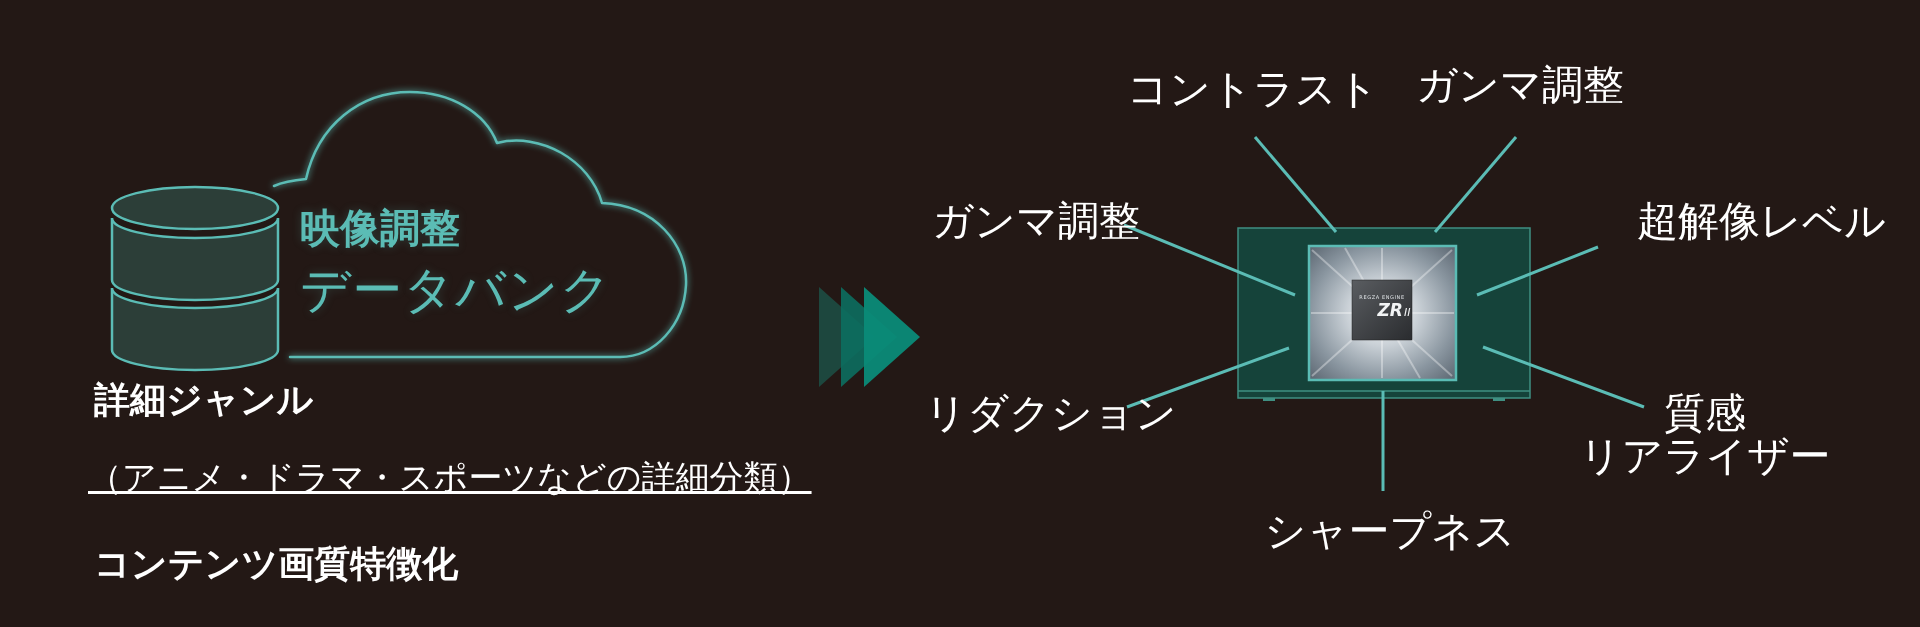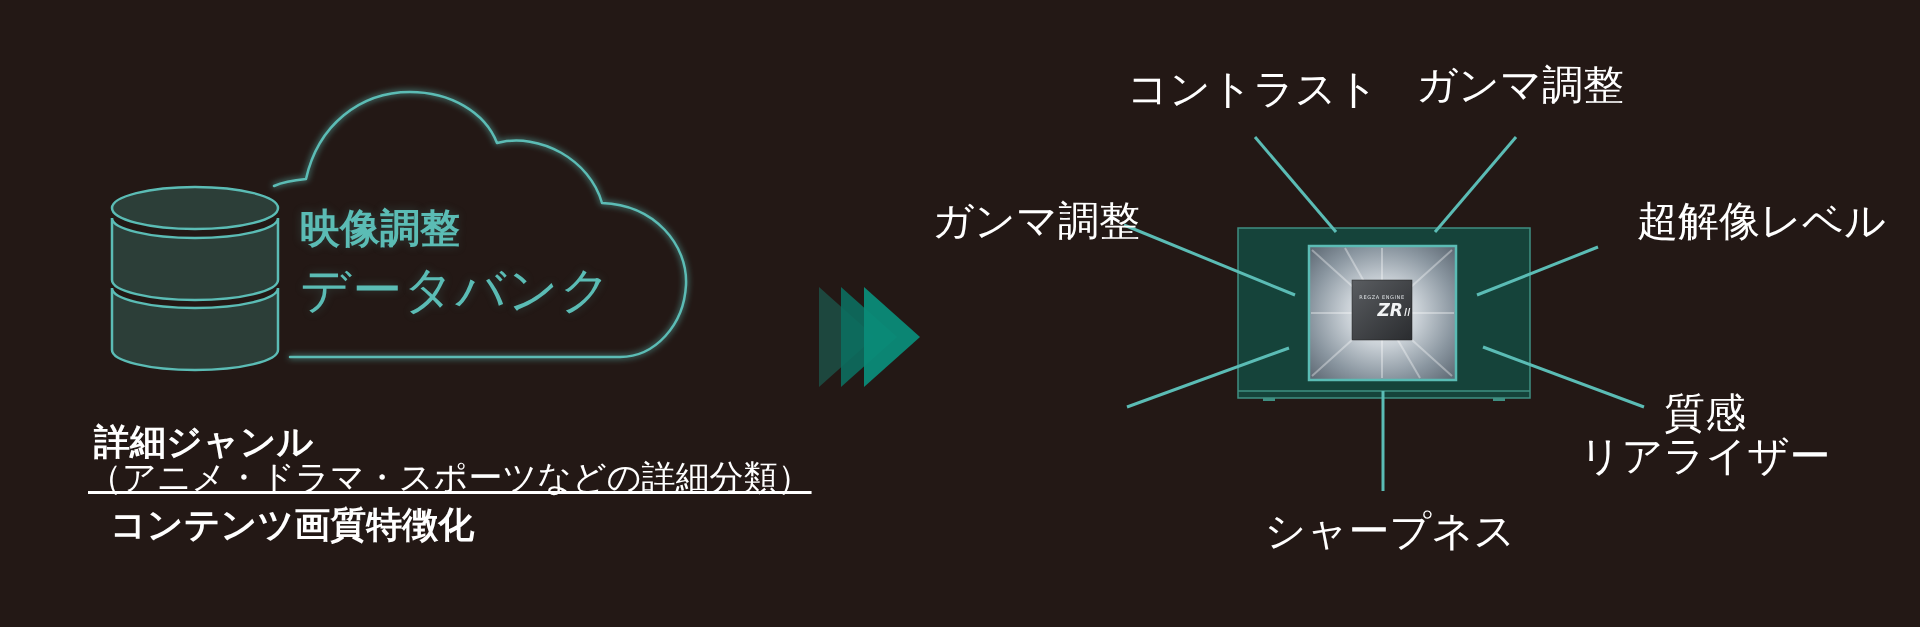--- a/index.html
+++ b/index.html
@@ -112,33 +112,34 @@
     <line x1="1127" y1="407" x2="1289" y2="348"></line>
     <line x1="1598" y1="247" x2="1477" y2="295"></line>
     <line x1="1644" y1="407" x2="1483" y2="347"></line>
     <line x1="1383" y1="391" x2="1383" y2="491"></line>
   </g>
 </svg>
 
 <div class="cloud-title l1">映像調整</div>
 <div class="cloud-title l2">データバンク</div>
 
-<div class="left-text bold" style="top:427px;font-family:Liberation Mono, monospace;">詳細ジャンル</div>
+<div class="left-text bold" style="top:382px;">詳細ジャンル</div>
 <div class="left-text sub" style="top:460px; left:88px;">（アニメ・ドラマ・スポーツなどの詳細分類）</div>
-<div class="left-text bold" style="top:507px;margin-left:16px;">コンテンツ画質特徴化</div>
+<div class="left-text bold" style="top:546px;">コンテンツ画質特徴化</div>
 
 <div class="chip-brand">REGZA ENGINE</div>
 <div class="chip-model"><span>ZR</span><span class="sub">II</span></div>
 
 <div class="label" style="left:1127px; top:68px;">コントラスト</div>
 <div class="label" style="left:1416px; top:64px;">ガンマ調整</div>
 <div class="label" style="left:932px; top:200px;">ガンマ調整</div>
 <div class="label" style="left:1613px; top:200px;margin-left:24px;">超解像レベル</div>
 
 <div class="label center" style="left:925px; top:392px; width:245px;">
+  <div>リダクション</div>
 </div>
 
 <div class="label center" style="left:1575px; top:392px; width:260px;">
   <div>質感</div>
   <div>リアライザー</div>
 </div>
 
 <div class="label center" style="left:1260px; top:510px; width:260px;">シャープネス</div>
 
 </body></html>

